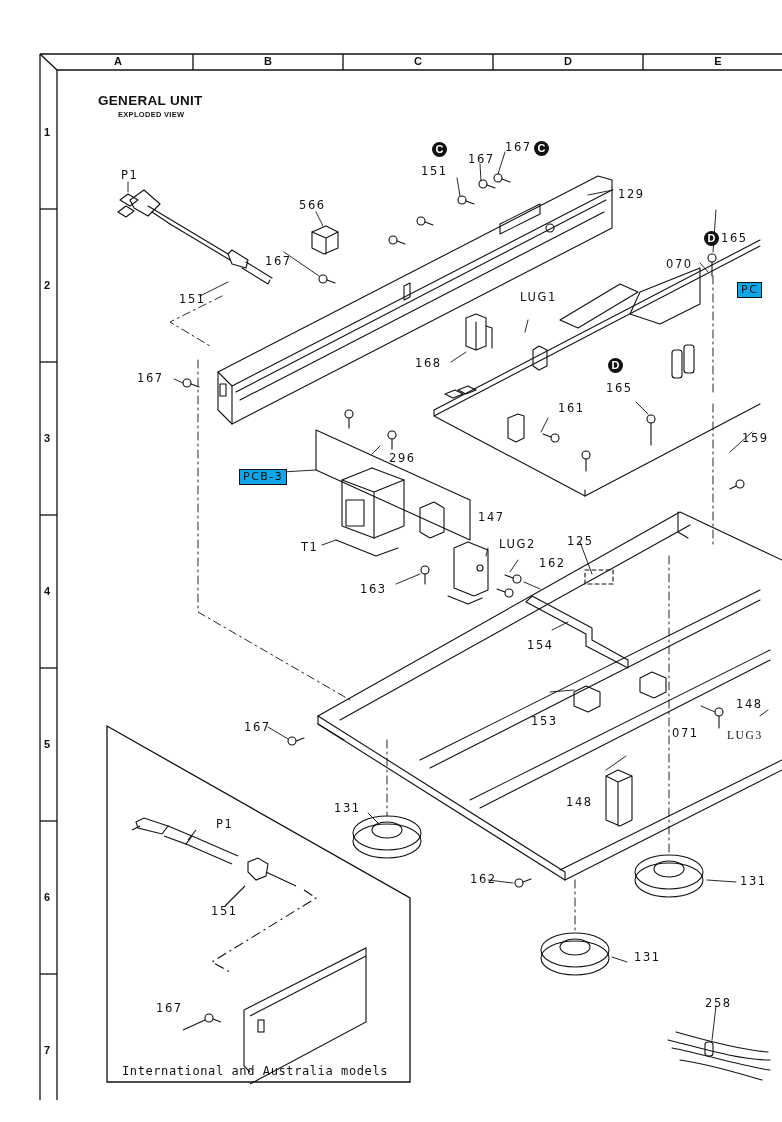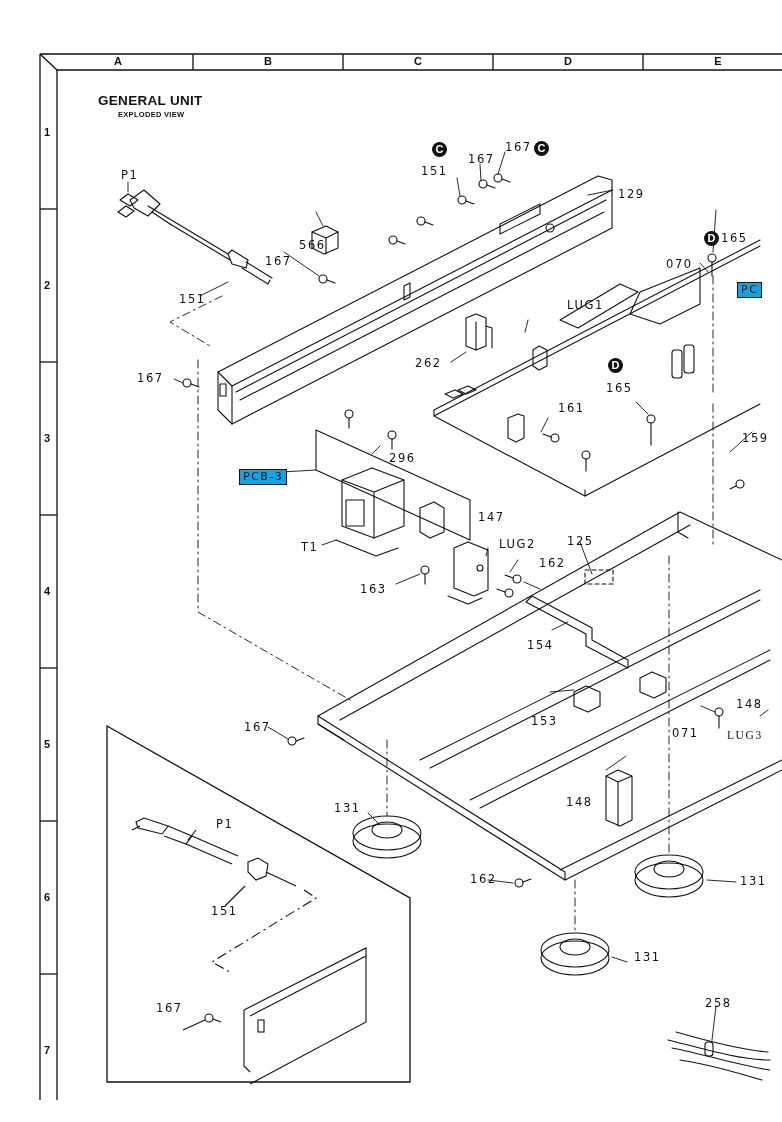--- a/index.html
+++ b/index.html
@@ -294,31 +294,31 @@
   <div class="subtitle">EXPLODED VIEW</div>
 
   <span class="callout" style="left:432px;top:142px;">C</span>
   <span class="callout" style="left:534px;top:141px;">C</span>
   <span class="callout" style="left:704px;top:231px;">D</span>
   <span class="callout" style="left:608px;top:358px;">D</span>
 
   <span class="lbl" style="left:121px;top:170px;">P1</span>
   <span class="lbl" style="left:179px;top:294px;">151</span>
   <span class="lbl" style="left:137px;top:373px;">167</span>
-  <span class="lbl" style="left:299px;top:200px;margin-top:40px;">566</span>
+  <span class="lbl" style="left:299px;top:200px;">566</span>
   <span class="lbl" style="left:265px;top:256px;">167</span>
   <span class="lbl" style="left:421px;top:166px;">151</span>
   <span class="lbl" style="left:468px;top:154px;">167</span>
   <span class="lbl" style="left:505px;top:142px;">167</span>
   <span class="lbl" style="left:618px;top:189px;">129</span>
   <span class="lbl" style="left:721px;top:233px;">165</span>
   <span class="lbl" style="left:666px;top:259px;">070</span>
   <span class="boxlbl" style="left:737px;top:282px;">PC</span>
-  <span class="lbl" style="left:520px;top:300px;margin-left:47px;">LUG1</span>
-  <span class="lbl" style="left:415px;top:358px;">262</span>
+  <span class="lbl" style="left:520px;top:292px;">LUG1</span>
+  <span class="lbl" style="left:415px;top:358px;">168</span>
   <span class="lbl" style="left:558px;top:403px;">161</span>
   <span class="lbl" style="left:606px;top:383px;">165</span>
   <span class="lbl" style="left:742px;top:433px;">159</span>
   <span class="lbl" style="left:389px;top:453px;">296</span>
   <span class="boxlbl" style="left:239px;top:469px;">PCB-3</span>
   <span class="lbl" style="left:301px;top:542px;">T1</span>
   <span class="lbl" style="left:478px;top:512px;">147</span>
   <span class="lbl" style="left:499px;top:539px;">LUG2</span>
   <span class="lbl" style="left:539px;top:558px;">162</span>
   <span class="lbl" style="left:567px;top:536px;">125</span>
@@ -332,13 +332,14 @@
   <span class="lbl" style="left:334px;top:803px;">131</span>
   <span class="lbl" style="left:566px;top:797px;">148</span>
   <span class="lbl" style="left:470px;top:874px;">162</span>
   <span class="lbl" style="left:740px;top:876px;">131</span>
   <span class="lbl" style="left:634px;top:952px;">131</span>
   <span class="lbl" style="left:705px;top:998px;">258</span>
 
   <span class="lbl" style="left:216px;top:819px;">P1</span>
   <span class="lbl" style="left:211px;top:906px;">151</span>
   <span class="lbl" style="left:156px;top:1003px;">167</span>
+  <div class="inset-caption">International and Australia models</div>
 </div>
 
 </body></html>

